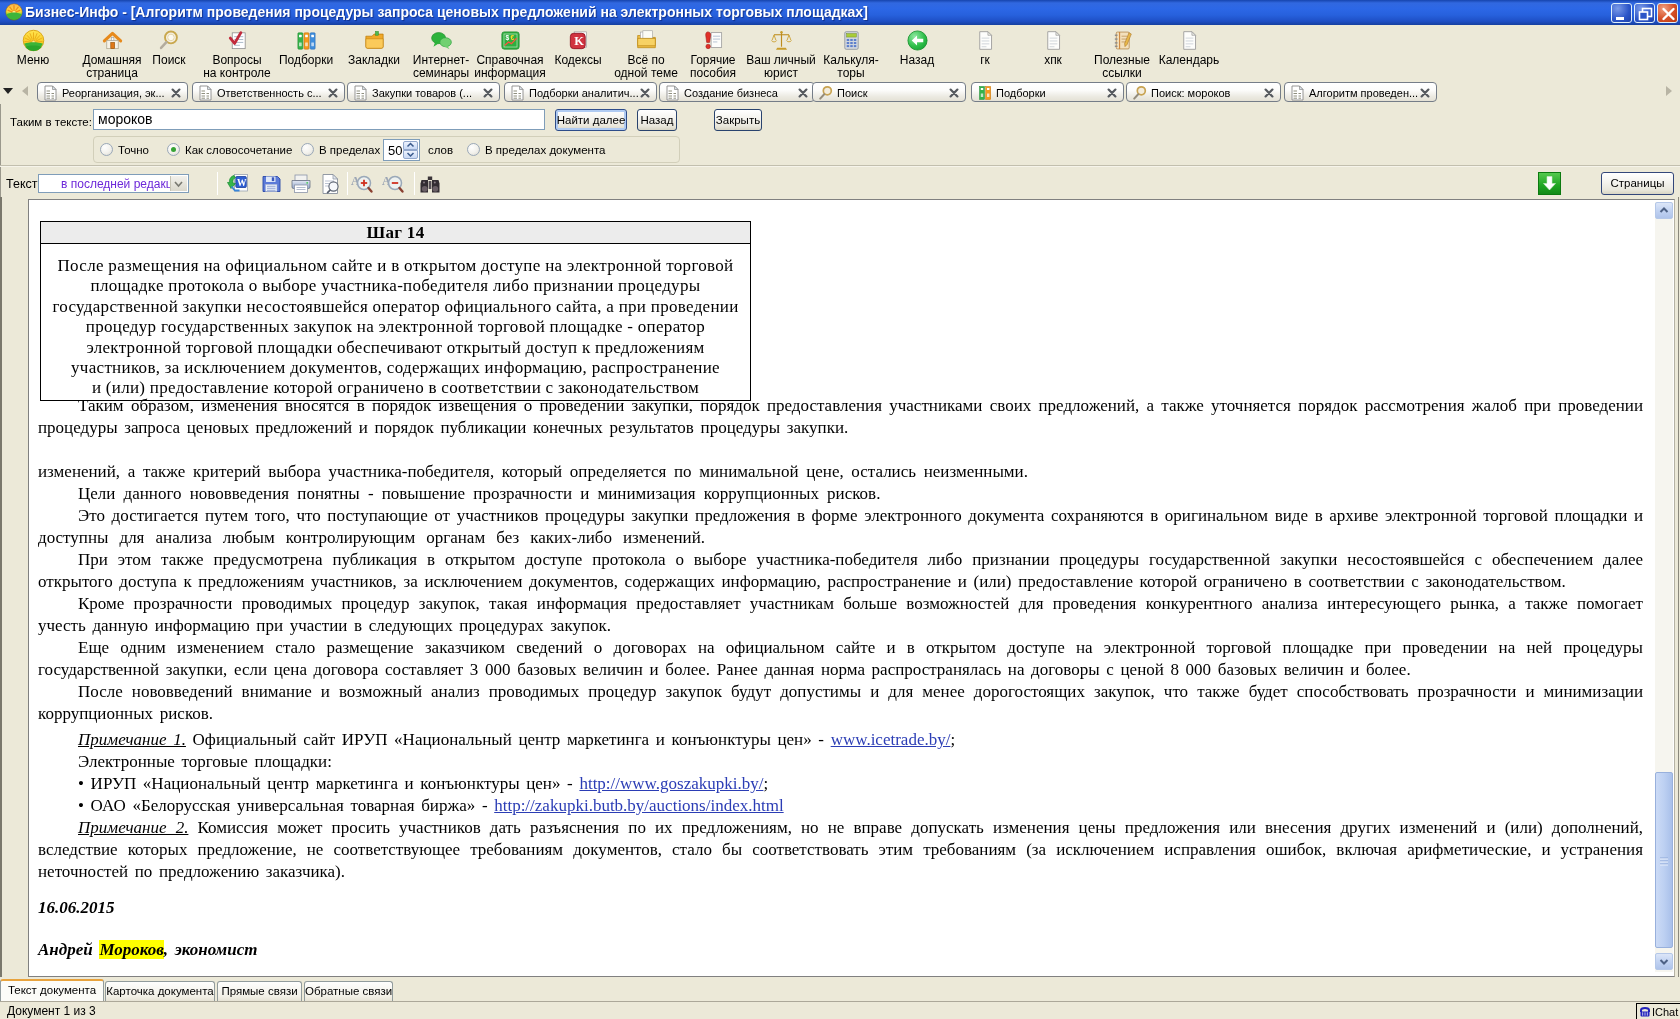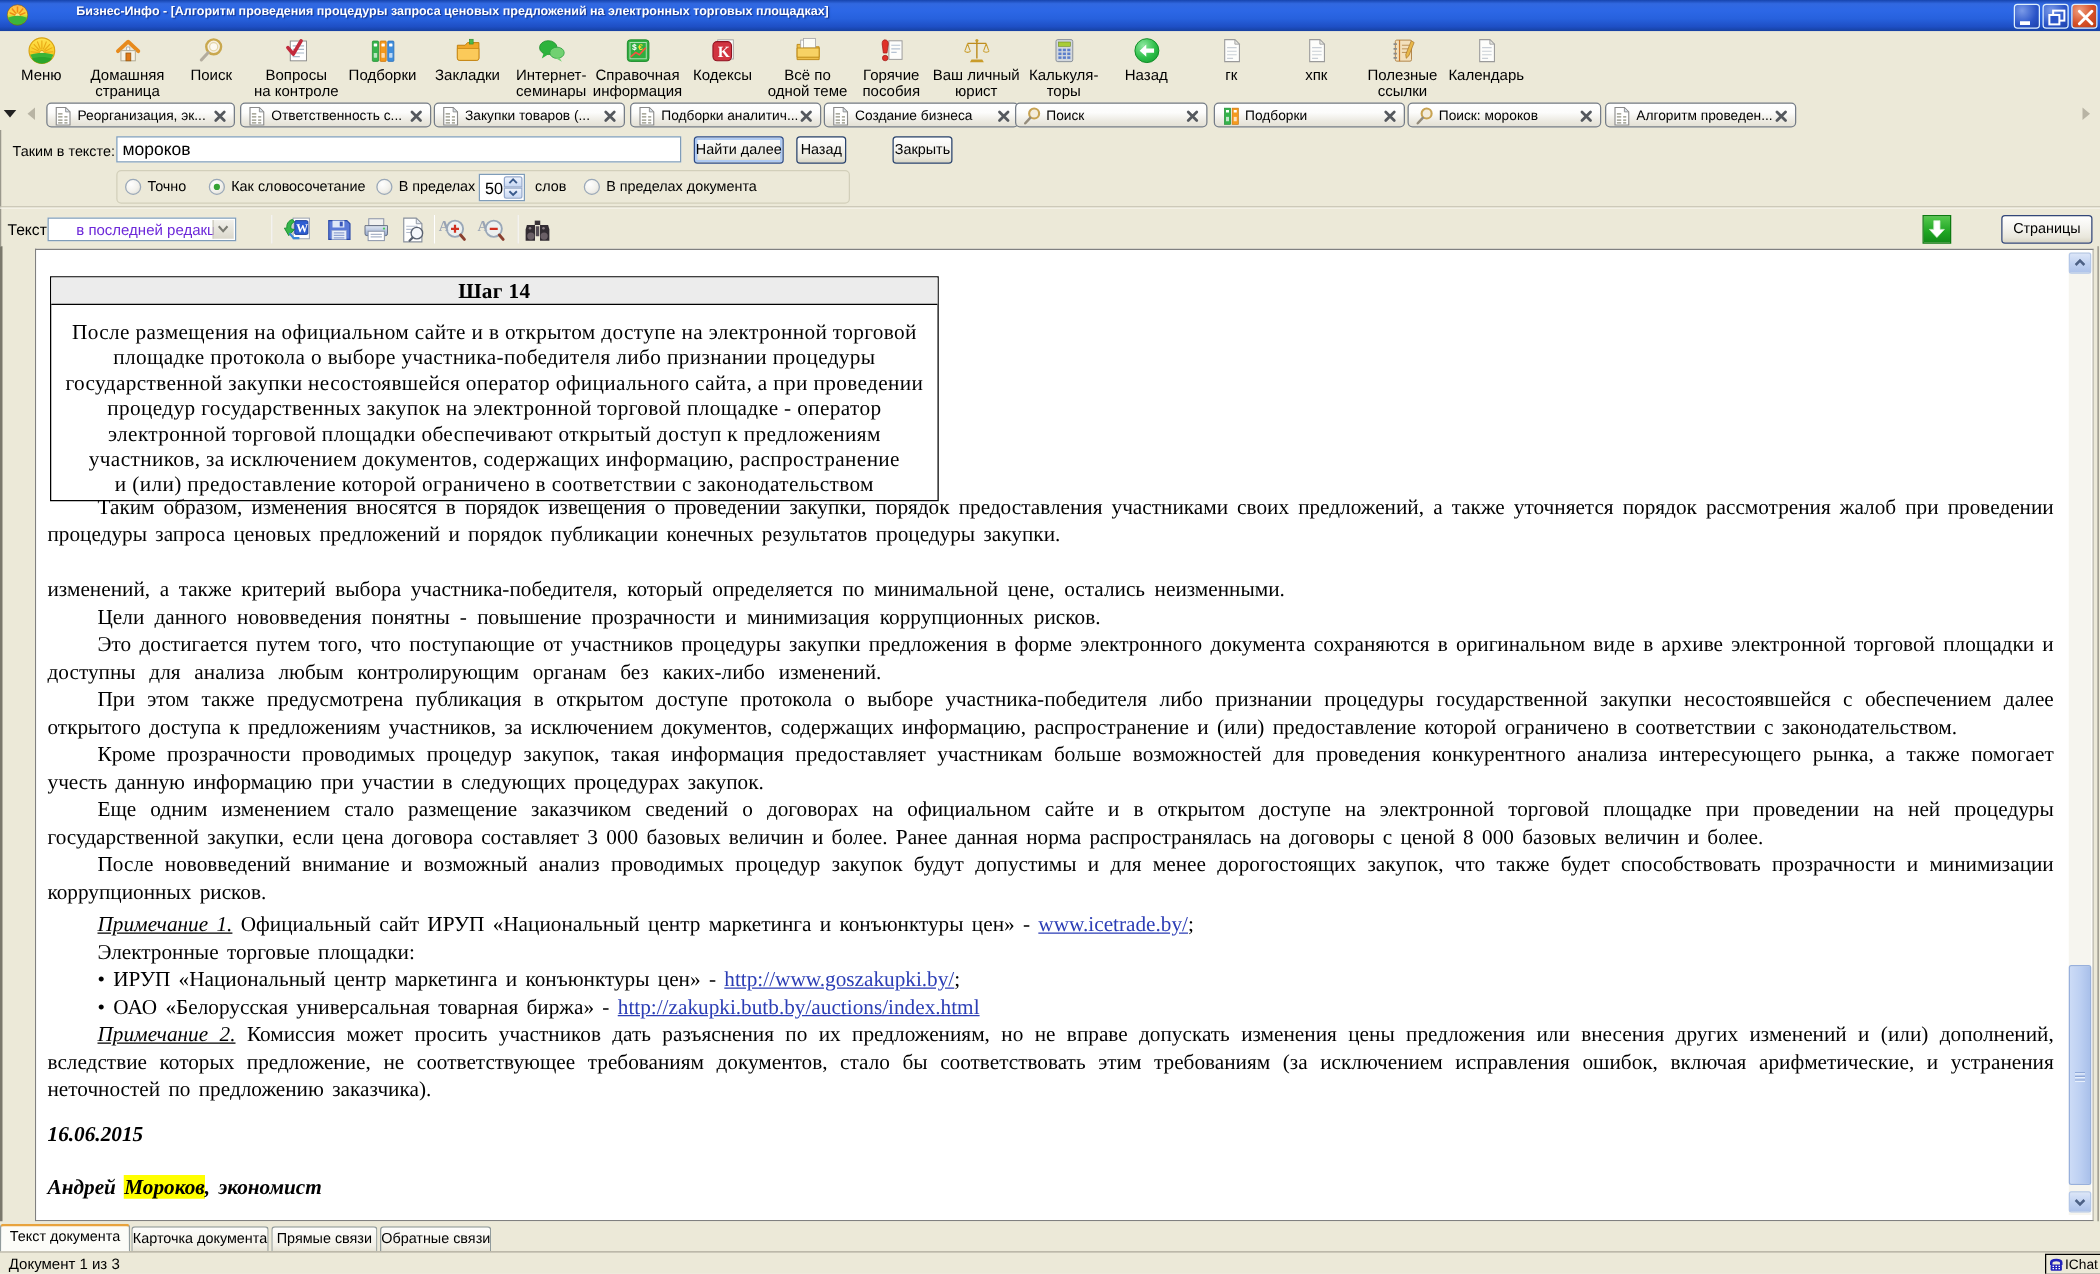--- a/index.html
+++ b/index.html
@@ -3,21 +3,21 @@
 <style>
 * { margin:0; padding:0; box-sizing:border-box; }
 html,body { width:1680px; height:1019px; overflow:hidden; }
 body { font-family:"Liberation Sans",sans-serif; background:#ECE9D8; position:relative; }
 .abs { position:absolute; }
 
 
 #titlebar { position:absolute; left:0; top:0; width:1680px; height:25px;
   background:linear-gradient(180deg,#1644ad 0%,#3168e0 12%,#2c67e6 35%,#2761dd 60%,#1e4fc5 85%,#16409f 100%); }
 #titlebar .ticon { position:absolute; left:5px; top:3px; }
-#titlebar .ttext { position:absolute; left:25px; top:4px; color:#fff; font-size:10px; font-weight:bold; letter-spacing:0px; text-shadow:1px 1px 1px #10308a; white-space:nowrap;margin-left:36px; }
+#titlebar .ttext { position:absolute; left:25px; top:4px; color:#fff; font-size:14px; font-weight:bold; letter-spacing:0px; text-shadow:1px 1px 1px #10308a; white-space:nowrap; }
 .wbtn { position:absolute; top:3px; width:21px; height:20px; border-radius:3px; border:1px solid #dff0fb; }
 #btnmin { left:1611px; background:radial-gradient(circle at 30% 25%,#7a9ae8,#2b55c8 60%,#1c3fa8); }
 #btnmax { left:1634px; background:radial-gradient(circle at 30% 25%,#7a9ae8,#2b55c8 60%,#1c3fa8); }
 #btnclose { left:1657px; background:radial-gradient(circle at 30% 25%,#f0a080,#d65028 55%,#b83a10); }
 .wbtn svg { position:absolute; left:0; top:0; }
 
 
 #toolbar { position:absolute; left:0; top:25px; width:1680px; height:55px; background:#ECE9D8; }
 .titem { position:absolute; top:4px; width:76px; text-align:center; }
 .titem .ico { display:block; margin:0 auto; width:23px; height:23px; }
@@ -146,21 +146,21 @@
           <line x1="20.8" y1="9.5" x2="14.5" y2="12.6"></line>
           <line x1="2.6" y1="13" x2="9.4" y2="13.6"></line>
           <line x1="21.4" y1="13" x2="14.6" y2="13.6"></line>
         </g>
 <circle cx="12" cy="13.8" r="2" fill="#fce98c" stroke="#dd9d12" stroke-width="0.8"></circle>
 <path d="M2.3 15.5 A10.7 10.7 0 0 0 21.7 15.5 C16.5 13.4 7.5 13.4 2.3 15.5 Z" fill="#3bb438"></path>
 <path d="M3.4 18.6 A10.7 10.7 0 0 0 20.6 18.6 C15.5 16.8 8.5 16.8 3.4 18.6 Z" fill="#2aa52c"></path>
 </svg>
       <div class="lbl">Меню</div>
     </div>
-  <div class="titem" style="left:64px">
+  <div class="titem" style="left:74px">
       <svg class="ico" viewBox="0 0 24 24" width="23" height="23">
         <path d="M3.5 12.5 L12 4.5 L20.5 12.5" fill="none" stroke="#e78a1c" stroke-width="3.2" stroke-linejoin="round" stroke-linecap="round"></path>
 <rect x="6" y="12" width="12" height="8.5" fill="#f6f2e6" stroke="#b0a890" stroke-width="0.8"></rect>
 <rect x="10.2" y="14" width="4" height="6.5" fill="#e07818" stroke="#9a5a10" stroke-width="0.7"></rect>
 <rect x="10.8" y="9" width="2.6" height="3" fill="#fcfcf8" stroke="#999" stroke-width="0.6"></rect>
       </svg>
       <div class="lbl">Домашняя
 страница</div>
     </div>
   <div class="titem" style="left:131px">

